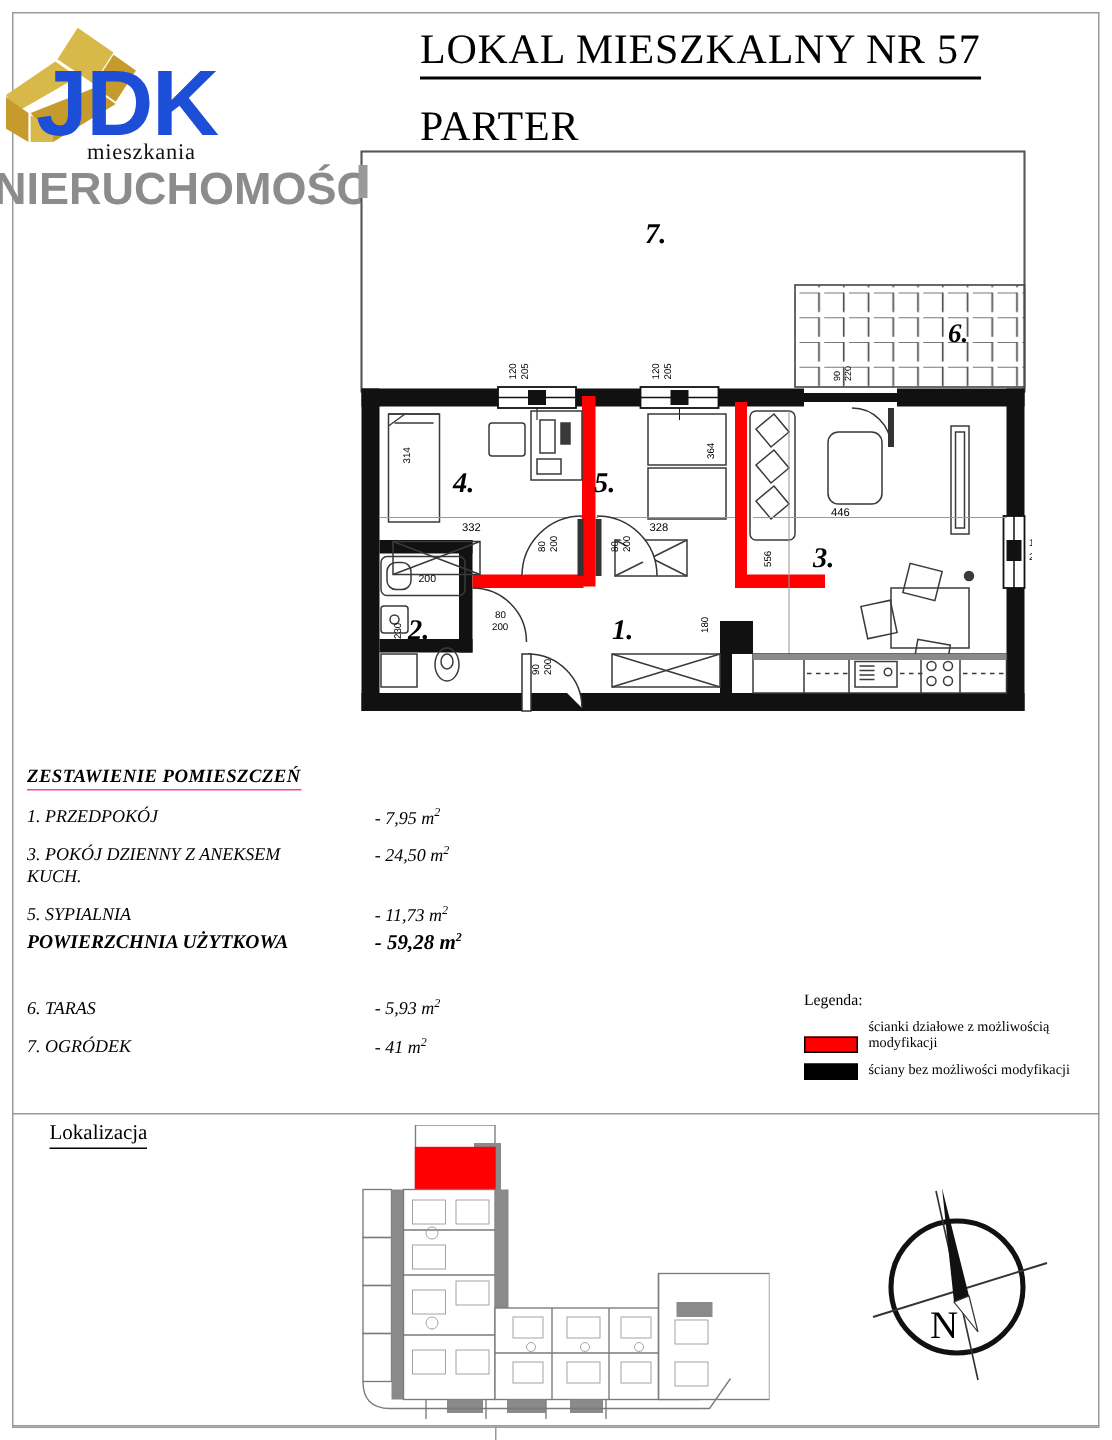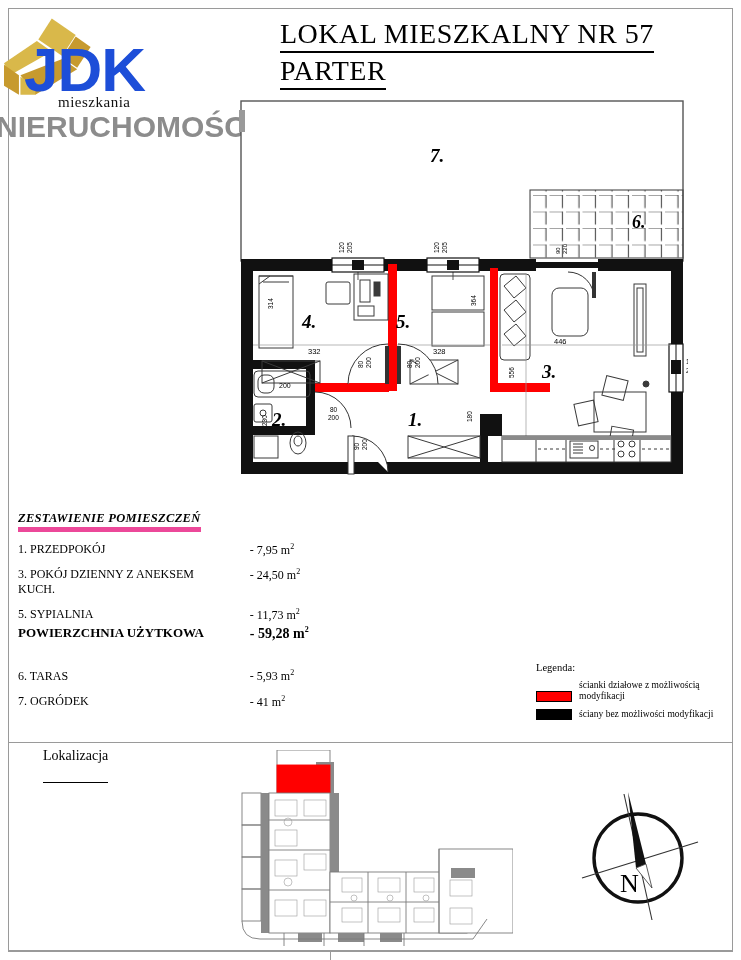--- a/index.html
+++ b/index.html
@@ -15,32 +15,32 @@
   .logo-jdk{position:absolute;left:24px;top:28px;font-family:"Liberation Sans",sans-serif;
             font-weight:bold;font-size:62px;color:#1d4ed8;letter-spacing:-1px;}
   .logo-mieszkania{position:absolute;left:58px;top:88px;font-family:"Liberation Serif",serif;
             font-size:15px;color:#111;letter-spacing:.5px;text-align:right;}
   .logo-nieruch{position:absolute;left:-4px;top:104px;font-family:"Liberation Sans",sans-serif;
             font-weight:bold;font-size:30px;color:#8c8c8c;letter-spacing:0px;}
 
   .title-wrap{position:absolute;left:280px;top:18px;width:452px;}
   .title-1{font-size:28px;letter-spacing:.5px;display:inline-block;
            border-bottom:2px solid #000;padding-bottom:1px;}
-  .title-2{font-size:28px;letter-spacing:.5px;display:inline-block;margin-top:2px;
+  .title-2{font-size:28px;letter-spacing:.5px;display:inline-block;margin-top:16px;
            border-bottom:2px solid #000;padding-bottom:1px;}
 
   
   .plan{position:absolute;left:236px;top:96px;width:452px;height:390px;}
   .plan svg{display:block;}
 
   
   .sched{position:absolute;left:18px;top:508px;width:330px;}
   .sched-title{font-style:italic;font-weight:bold;font-size:12.5px;letter-spacing:.3px;
-               border-bottom:5px solid #ec4899;display:inline-block;padding-bottom:1px;}
-  .sched-row{display:flex;font-size:12px;margin-top:9.5px;gap:40px;}
+               border-bottom:1px solid #ec4899;display:inline-block;padding-bottom:1px;}
+  .sched-row{display:flex;font-style:italic;font-size:12px;margin-top:9.5px;gap:40px;}
   .sched-row .nm{width:215px;}
   .sched-row .ar{width:110px;}
   .sched-row.total{font-weight:bold;font-size:13px;margin-top:2px;}
   .sched-row.total .ar{font-size:14px;}
   .sched-row.extra{margin-top:27px;align-items:center;}
   .sup{font-size:8px;vertical-align:super;}
 
   
   .legend{position:absolute;left:536px;top:662px;width:200px;}
   .legend-title{font-family:"Liberation Serif",serif;font-size:10.5px;margin-bottom:7px;}
@@ -49,21 +49,21 @@
           border:1px solid #000;box-sizing:border-box;}
   .legend-txt{font-size:9.5px;line-height:1.15;}
 
   
   .div-h1{position:absolute;left:8px;top:742px;width:725px;height:1px;background:#9a9a9a;}
   .div-h2{position:absolute;left:8px;top:950px;width:725px;height:1px;background:#9a9a9a;}
   .div-v1{position:absolute;left:330px;top:950px;width:1px;height:10px;background:#9a9a9a;}
 
   
   .loc-label{position:absolute;left:33px;top:748px;font-size:14px;
-             border-bottom:1px solid #000;padding-bottom:18px;margin-left:10px;}
+             border-bottom:1px solid #000;padding-bottom:1px;}
   .loc-map{position:absolute;left:228px;top:750px;width:285px;height:200px;}
   .compass{position:absolute;left:572px;top:792px;width:136px;height:130px;}
 </style>
 </head>
 <body>
 
 <div class="page-frame"></div>
 
 <div class="logo">
   <svg class="logo-mark" width="150" height="115" viewBox="0 0 150 115">

